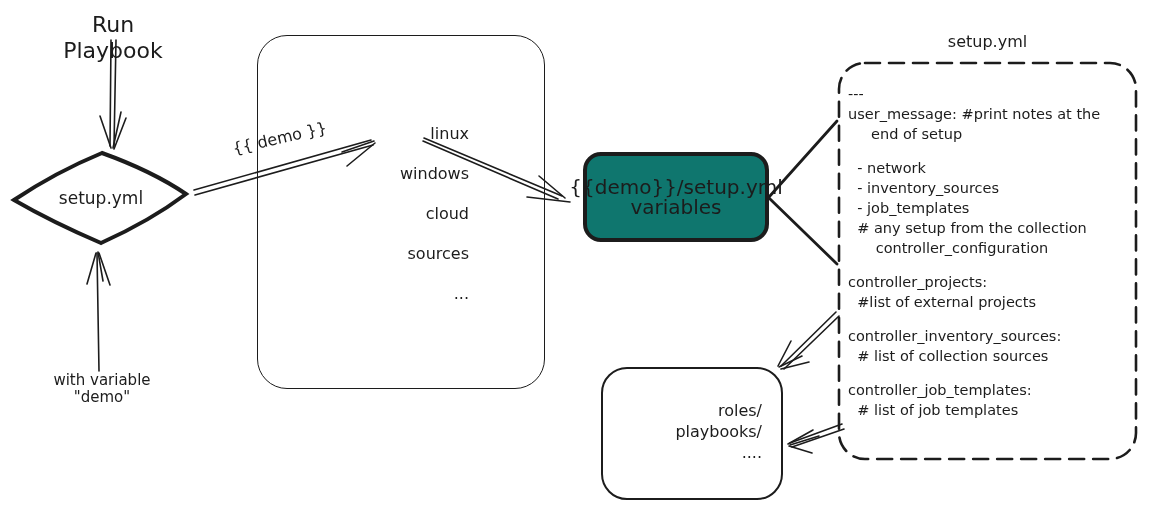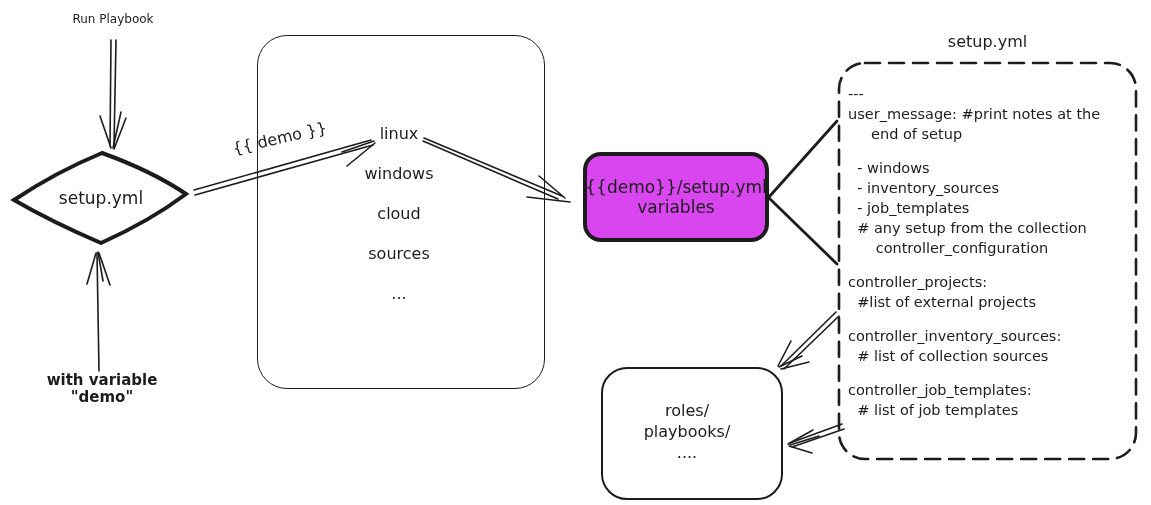--- a/index.html
+++ b/index.html
@@ -3,44 +3,44 @@
 <meta charset="utf-8">
 <style>
   html,body{margin:0;padding:0;background:#ffffff;}
   .canvas{
     position:relative; width:1151px; height:505px; background:#ffffff;
     font-family:"DejaVu Sans","Liberation Sans",sans-serif;
     color:#1c1c1c; overflow:hidden;
   }
   .canvas svg{position:absolute;left:0;top:0;}
   .lbl{position:absolute; text-align:center; line-height:1.2;}
-  .run-playbook{left:48px; top:12px; width:130px; font-size:12px;}
+  .run-playbook{left:48px; top:12px; width:130px; font-size:22px;}
   .diamond-label{left:40px; top:188px; width:122px; font-size:17px;}
-  .with-variable{left:28px; top:372px; width:148px; font-size:15px; line-height:17px;font-weight:bold;}
+  .with-variable{left:28px; top:372px; width:148px; font-size:15px; line-height:17px;}
   .demo-arrow-label{left:226px; top:141px; width:110px; font-size:16px;
     transform:rotate(-13deg); transform-origin:left center;}
   .repo-title{left:283px; top:7px; width:234px; font-size:16px;}
   .repo-box{position:absolute; left:257px; top:35px; width:286px; height:352px;
     border:1.7px solid #1c1c1c; border-radius:30px; background:transparent;}
-  .repo-items{position:absolute; left:329px; top:124px; width:140px; text-align:center; font-size:16px;}
+  .repo-items{position:absolute; left:329px; top:124px; width:140px; text-align:right; font-size:16px;}
   .repo-items div{height:26px; margin-bottom:14px;}
   .variables-box{position:absolute; left:583px; top:152px; width:178px; height:82px;
-    border:4px solid #1c1c1c; border-radius:18px; background:#d946ef;
+    border:4px solid #1c1c1c; border-radius:18px; background:#0f766e;
     display:flex; flex-direction:column; align-items:center; justify-content:center;
-    font-size:17px; line-height:20px; text-align:center;}
+    font-size:20px; line-height:20px; text-align:center;}
   .setup-title{left:905px; top:32px; width:165px; font-size:16px;}
   .code-block{position:absolute; left:848px; top:84px; width:282px;
     font-size:14.5px; line-height:20px; text-align:left;}
   .code-line{white-space:pre; height:20px;}
   .code-line:empty{height:14px;}
   .external-title{left:605px; top:324px; width:168px; font-size:15.5px; line-height:18px;}
   .external-box{position:absolute; left:601px; top:367px; width:178px; height:129px;
     border:2px solid #1c1c1c; border-radius:26px; background:transparent;}
   .external-lines{position:absolute; left:612px; top:400px; width:150px;
-    text-align:center; font-size:16px; line-height:21px;}
+    text-align:right; font-size:16px; line-height:21px;}
 </style>
 </head>
 <body>
 
 <div class="canvas">
 
   <svg width="1151" height="505" viewBox="0 0 1151 505" fill="none" stroke="#1c1c1c" stroke-linecap="round">
 
     <rect x="839" y="63" width="297" height="396" rx="26" stroke-width="2.6" stroke-dasharray="15 9"></rect>
 
@@ -125,21 +125,21 @@
     <div>variables</div>
   </div>
 
   <div class="lbl setup-title">setup.yml</div>
 
   <div class="code-block">
     <div class="code-line">---</div>
     <div class="code-line">user_message: #print notes at the</div>
     <div class="code-line">     end of setup</div>
     <div class="code-line"></div>
-    <div class="code-line">  - windows</div>
+    <div class="code-line">  - network</div>
     <div class="code-line">  - inventory_sources</div>
     <div class="code-line">  - job_templates</div>
     <div class="code-line">  # any setup from the collection</div>
     <div class="code-line">      controller_configuration</div>
     <div class="code-line"></div>
     <div class="code-line">controller_projects:</div>
     <div class="code-line">  #list of external projects</div>
     <div class="code-line"></div>
     <div class="code-line">controller_inventory_sources:</div>
     <div class="code-line">  # list of collection sources</div>

